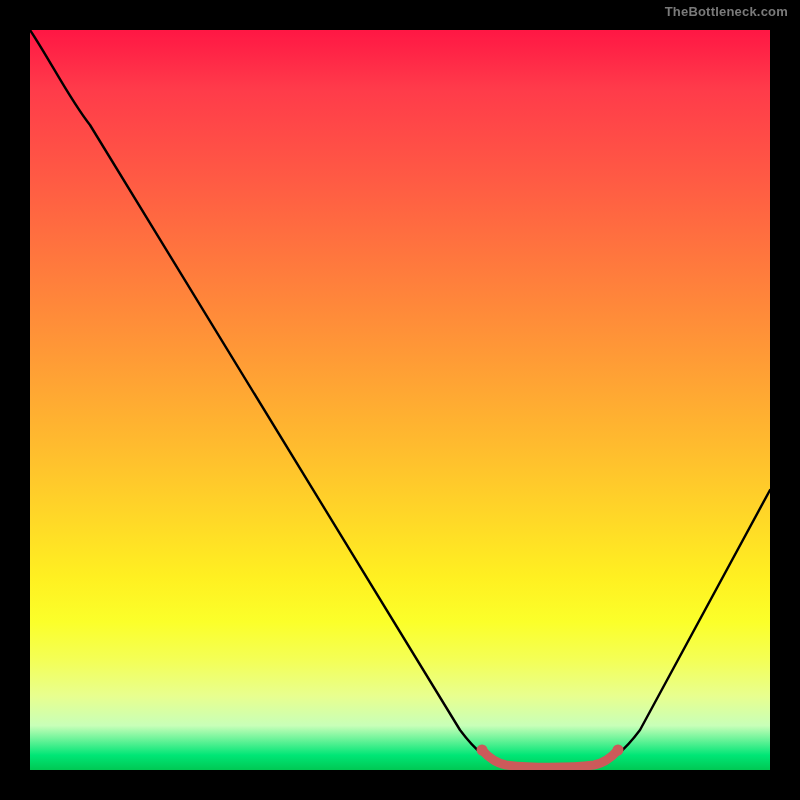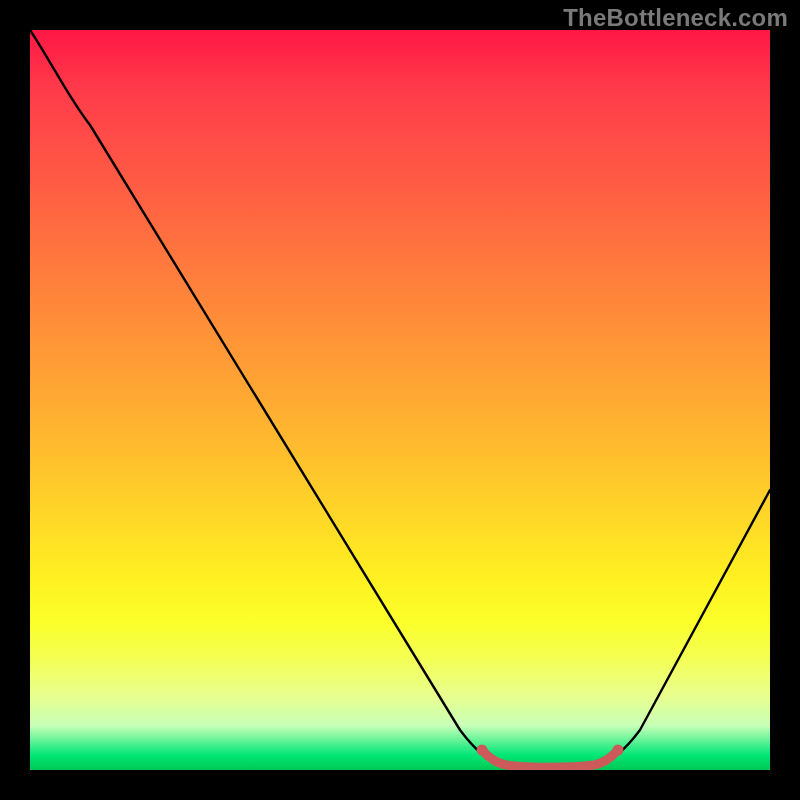--- a/index.html
+++ b/index.html
@@ -8,21 +8,21 @@
     position: relative;
     width: 800px;
     height: 800px;
     background: #000;
   }
   .watermark {
     position: absolute;
     top: 4px;
     right: 12px;
     font-family: Arial, Helvetica, sans-serif;
-    font-size: 24px;
+    font-size: 13px;
     font-weight: bold;
     color: #7a7a7a;
     letter-spacing: 0.2px;
     z-index: 20;
   }
   .plot-area {
     position: absolute;
     left: 30px;
     top: 30px;
     width: 740px;

